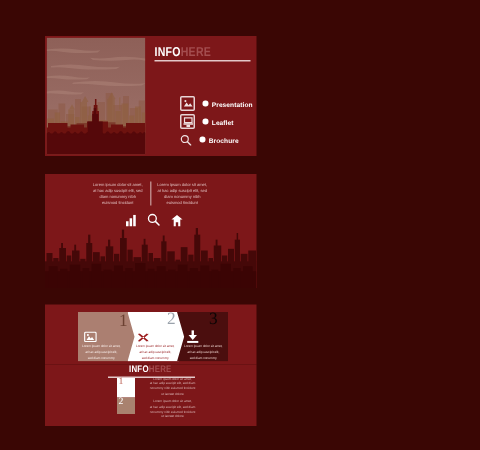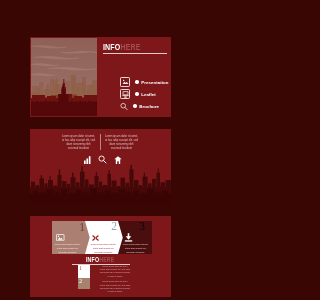--- a/index.html
+++ b/index.html
@@ -1,17 +1,17 @@
 <!DOCTYPE html>
 <html><head>
 <meta charset="utf-8">
 <style>
   html,body{margin:0;padding:0;}
   body{width:202px;height:300px;background:#3a0604;font-family:"Liberation Sans",sans-serif;overflow:hidden;}
-  .page{position:absolute;left:0;top:17px;width:202px;height:224px;}
+  .page{position:absolute;left:0;top:4px;width:202px;height:224px;}
   .panel{position:absolute;background:#7d1719;overflow:hidden;}
 
   
   .brand{font-weight:bold;letter-spacing:.2px;line-height:1;white-space:nowrap;}
   .brand .b1{color:#ffffff;}
   .brand .b2{color:#a44d4f;}
   .rule{position:absolute;background:#e3c9c9;height:1px;}
 
   
   #p1{left:30px;top:20px;width:141px;height:80px;}

